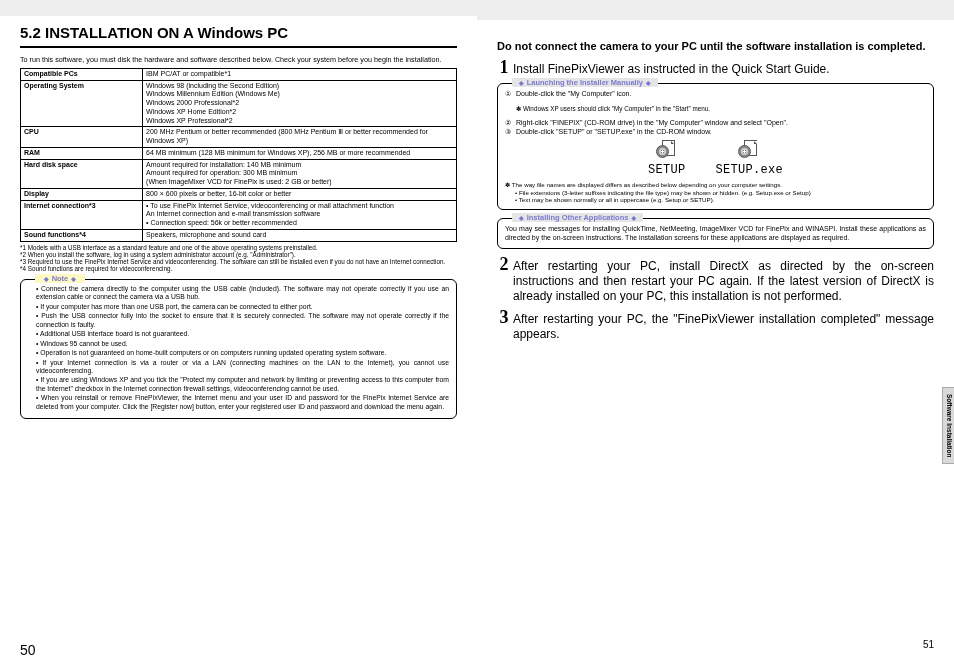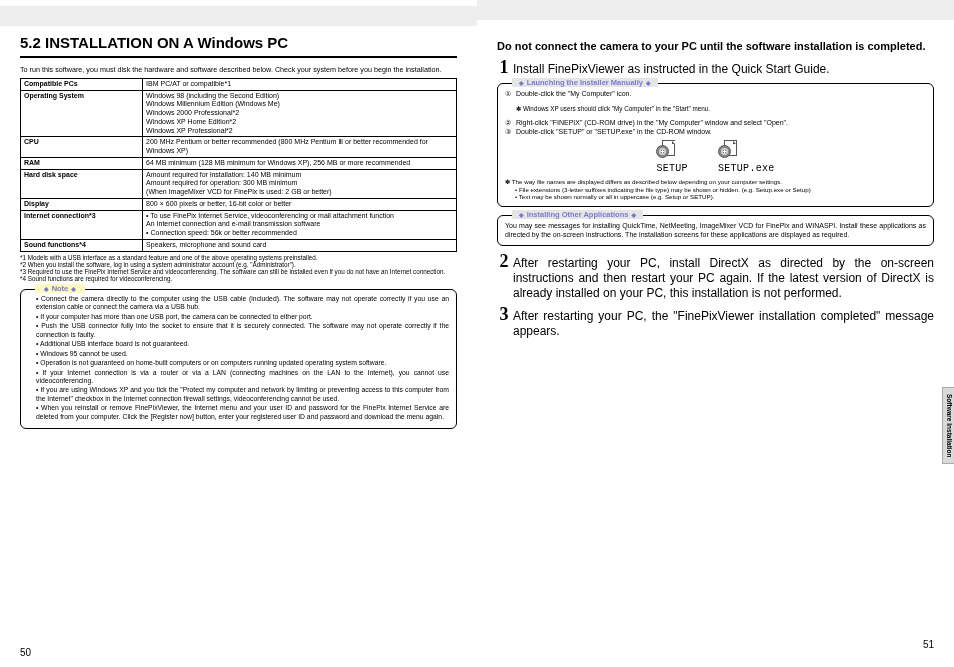--- a/index.html
+++ b/index.html
@@ -8,21 +8,21 @@
     padding: 0;
     font-family: Arial, Helvetica, sans-serif;
     background: #fff;
     width: 954px;
     height: 667px;
     display: flex;
   }
   .page {
     width: 477px;
     height: 667px;
-    padding: 16px 20px 8px 20px;
+    padding: 6px 20px 8px 20px;
     position: relative;
     font-size: 7.2px;
     line-height: 1.25;
     color: #000;
   }
   .page.left {
     border-right: none;
   }
   .top-bar {
     height: 20px;
@@ -103,21 +103,21 @@
     font-size: 6.8px;
     text-align: justify;
   }
   .note-box li::before {
     content: "• ";
   }
   .note-box li { margin-bottom: 1px; }
   .page-num-left {
     position: absolute;
     bottom: 8px; left: 20px;
-    font-size: 10px;
+    font-size: 14px;
     font-weight: normal;
   }
   .page-num-right {
     position: absolute;
     bottom: 16px; right: 20px;
     font-size: 10px;
     margin-left: 11px;
   }
   
   .page.right { padding-top: 10px; }
@@ -159,21 +159,21 @@
   .sub-tab::before, .sub-tab::after {
     content: "◆"; color: #7a7ad0; font-size: 6px; padding: 0 3px;
   }
   .enum-line { margin: 0; font-size: 7px; }
   .enum-line .c { font-family: sans-serif; display:inline-block;width:11px;}
   .starline { font-size: 6.3px; margin-left:11px;}
   .setup-row {
     display: flex; justify-content: center; gap: 30px;
     margin: 4px 0 3px 0;
   }
-  .setup-item { font-size: 10px; font-family: "Courier New", monospace; letter-spacing:0.3px; }
+  .setup-item { text-align: center; font-size: 12px; font-family: "Courier New", monospace; letter-spacing:0.3px; }
   .cd-icon {
     display:inline-block;
     width: 22px; height: 18px;
     position: relative;
   }
   .cd-icon .sheet {
     position:absolute; left:6px; top:0; width:13px; height:16px;
     border:0.7px solid #555; background:#fff;
   }
   .cd-icon .sheet::before{

